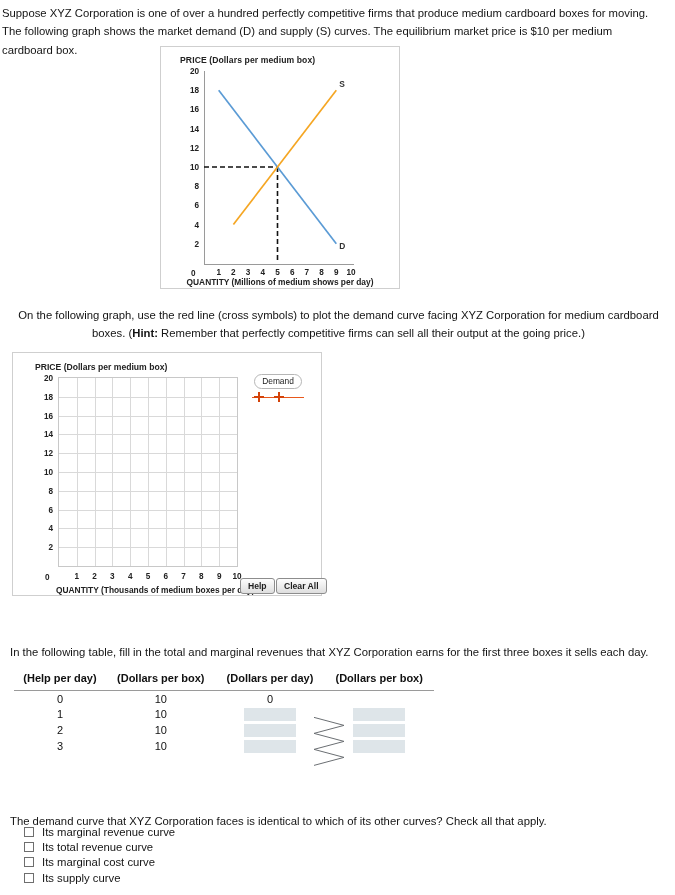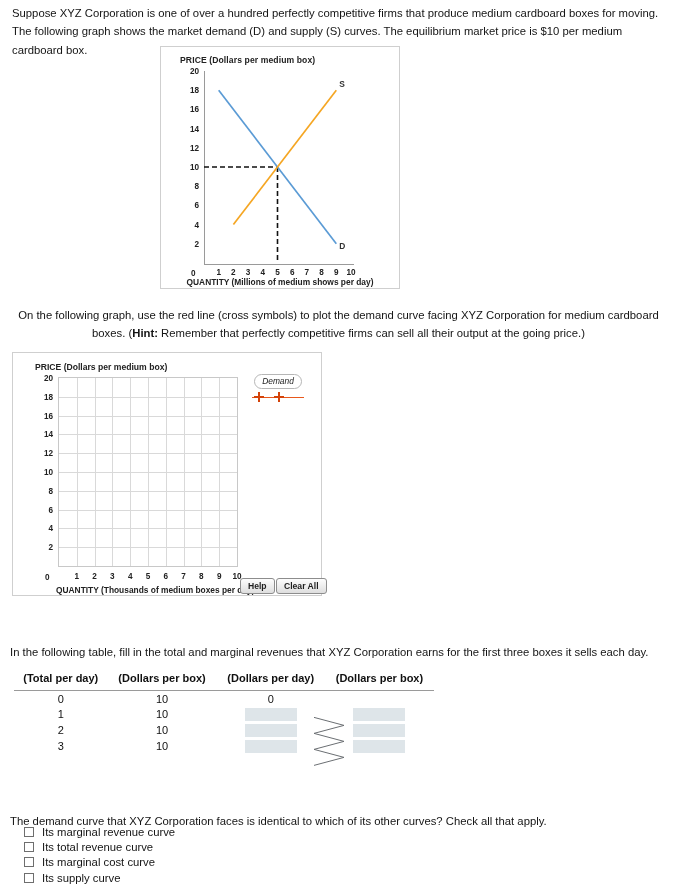--- a/index.html
+++ b/index.html
@@ -121,21 +121,20 @@
     width: 60px; text-align: center;
   }
   .legend-pill {
     display: inline-block;
     border: 1px solid #b6b6b6;
     border-radius: 9px;
     padding: 1px 7px 2px 7px;
     font-size: 8.4px; color: #222;
     background: #fff;
     white-space: nowrap;
-    font-style: italic;
   }
   .legend-sample {
     position: relative;
     margin-top: 3px;
     height: 10px;
   }
   .legend-sample .lsline {
     position: absolute; left: 4px; right: 4px; top: 4.5px;
     height: 1.6px; background: #e8581c;
   }
@@ -208,21 +207,21 @@
     border: 1px solid #6e6e6e;
     background: #fff;
     margin-right: 8px;
     flex: 0 0 auto;
   }
   .chk-label { font-size: 11.3px; color: #141414; white-space: nowrap; }
 </style>
 </head>
 <body>
 
-<div class="para" id="intro-para" style="left:12px; top:4px; width:657px;">Suppose XYZ Corporation is one of over a hundred perfectly competitive firms that produce medium cardboard boxes for moving. The following graph shows the market demand (D) and supply (S) curves. The equilibrium market price is $10 per medium cardboard box.</div>
+<div class="para" id="intro-para" style="left:2px; top:4px; width:657px;">Suppose XYZ Corporation is one of over a hundred perfectly competitive firms that produce medium cardboard boxes for moving. The following graph shows the market demand (D) and supply (S) curves. The equilibrium market price is $10 per medium cardboard box.</div>
 
 <div id="chart1">
   <div class="c1-title">PRICE (Dollars per medium box)</div>
   <div class="c1-axis-y"></div>
   <div class="c1-axis-x"></div>
   <div class="c1-plot" id="c1-plot">
     <svg id="c1-svg" width="147" height="192" viewBox="0 0 147 192" style="position:absolute;left:0;top:0;overflow:visible">
         <line x1="0" y1="96" x2="73.5" y2="96" stroke="#111111" stroke-width="1.6" stroke-dasharray="5,3"></line>
         <line x1="73.5" y1="96" x2="73.5" y2="192" stroke="#111111" stroke-width="1.6" stroke-dasharray="5,3"></line>
         <line x1="14.700000000000001" y1="19.19999999999999" x2="132.3" y2="172.8" stroke="#5b9bd5" stroke-width="1.7"></line>
@@ -314,21 +313,21 @@
 
 <button class="gbtn" style="left:240px; top:578px;">Help</button>
 <button class="gbtn" style="left:276px; top:578px;">Clear All</button>
 
 <div class="para" id="table-intro" style="left:10px; top:643px; width:657px;">In the following table, fill in the total and marginal revenues that XYZ Corporation earns for the first three boxes it sells each day.</div>
 
 <div id="revtable">
   <table>
     <thead>
       <tr class="hdr-underline">
-        <th>(Total per day)</th>
+        <th>(Help per day)</th>
         <th>(Dollars per box)</th>
         <th>(Dollars per day)</th>
         <th>(Dollars per box)</th>
       </tr>
     </thead>
     <tbody id="revtable-body">
         <tr>
           <td>0</td>
           <td>10</td>
           <td>0</td>

